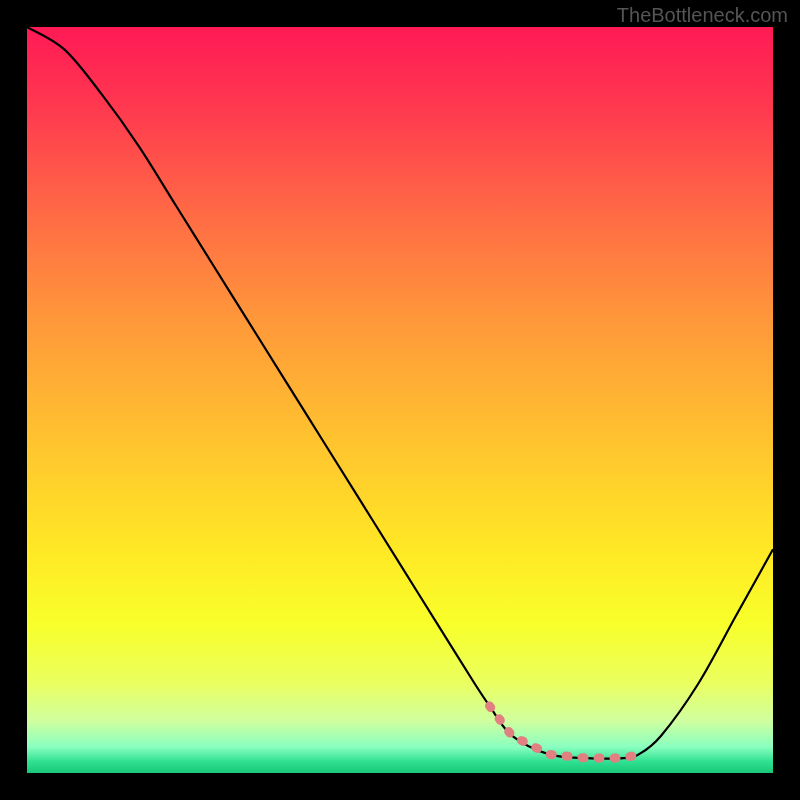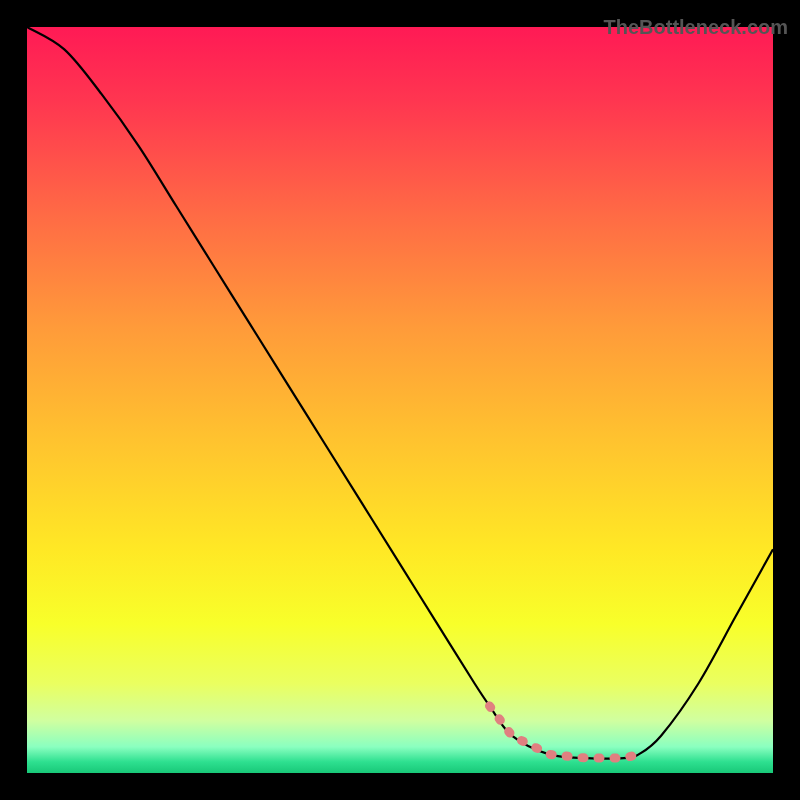--- a/index.html
+++ b/index.html
@@ -5,25 +5,25 @@
   * { margin: 0; padding: 0; box-sizing: border-box; }
   body {
     width: 800px;
     height: 800px;
     background: #000;
     position: relative;
     font-family: Arial, sans-serif;
   }
   .watermark {
     position: absolute;
-    top: 16px;
+    top: 4px;
     right: 12px;
     color: #555;
     font-size: 20px;
-    font-weight: 700;
+    font-weight: 400;
     z-index: 10;
   }
   .plot-area {
     position: absolute;
     left: 27px;
     top: 27px;
     width: 746px;
     height: 746px;
     overflow: hidden;
   }

